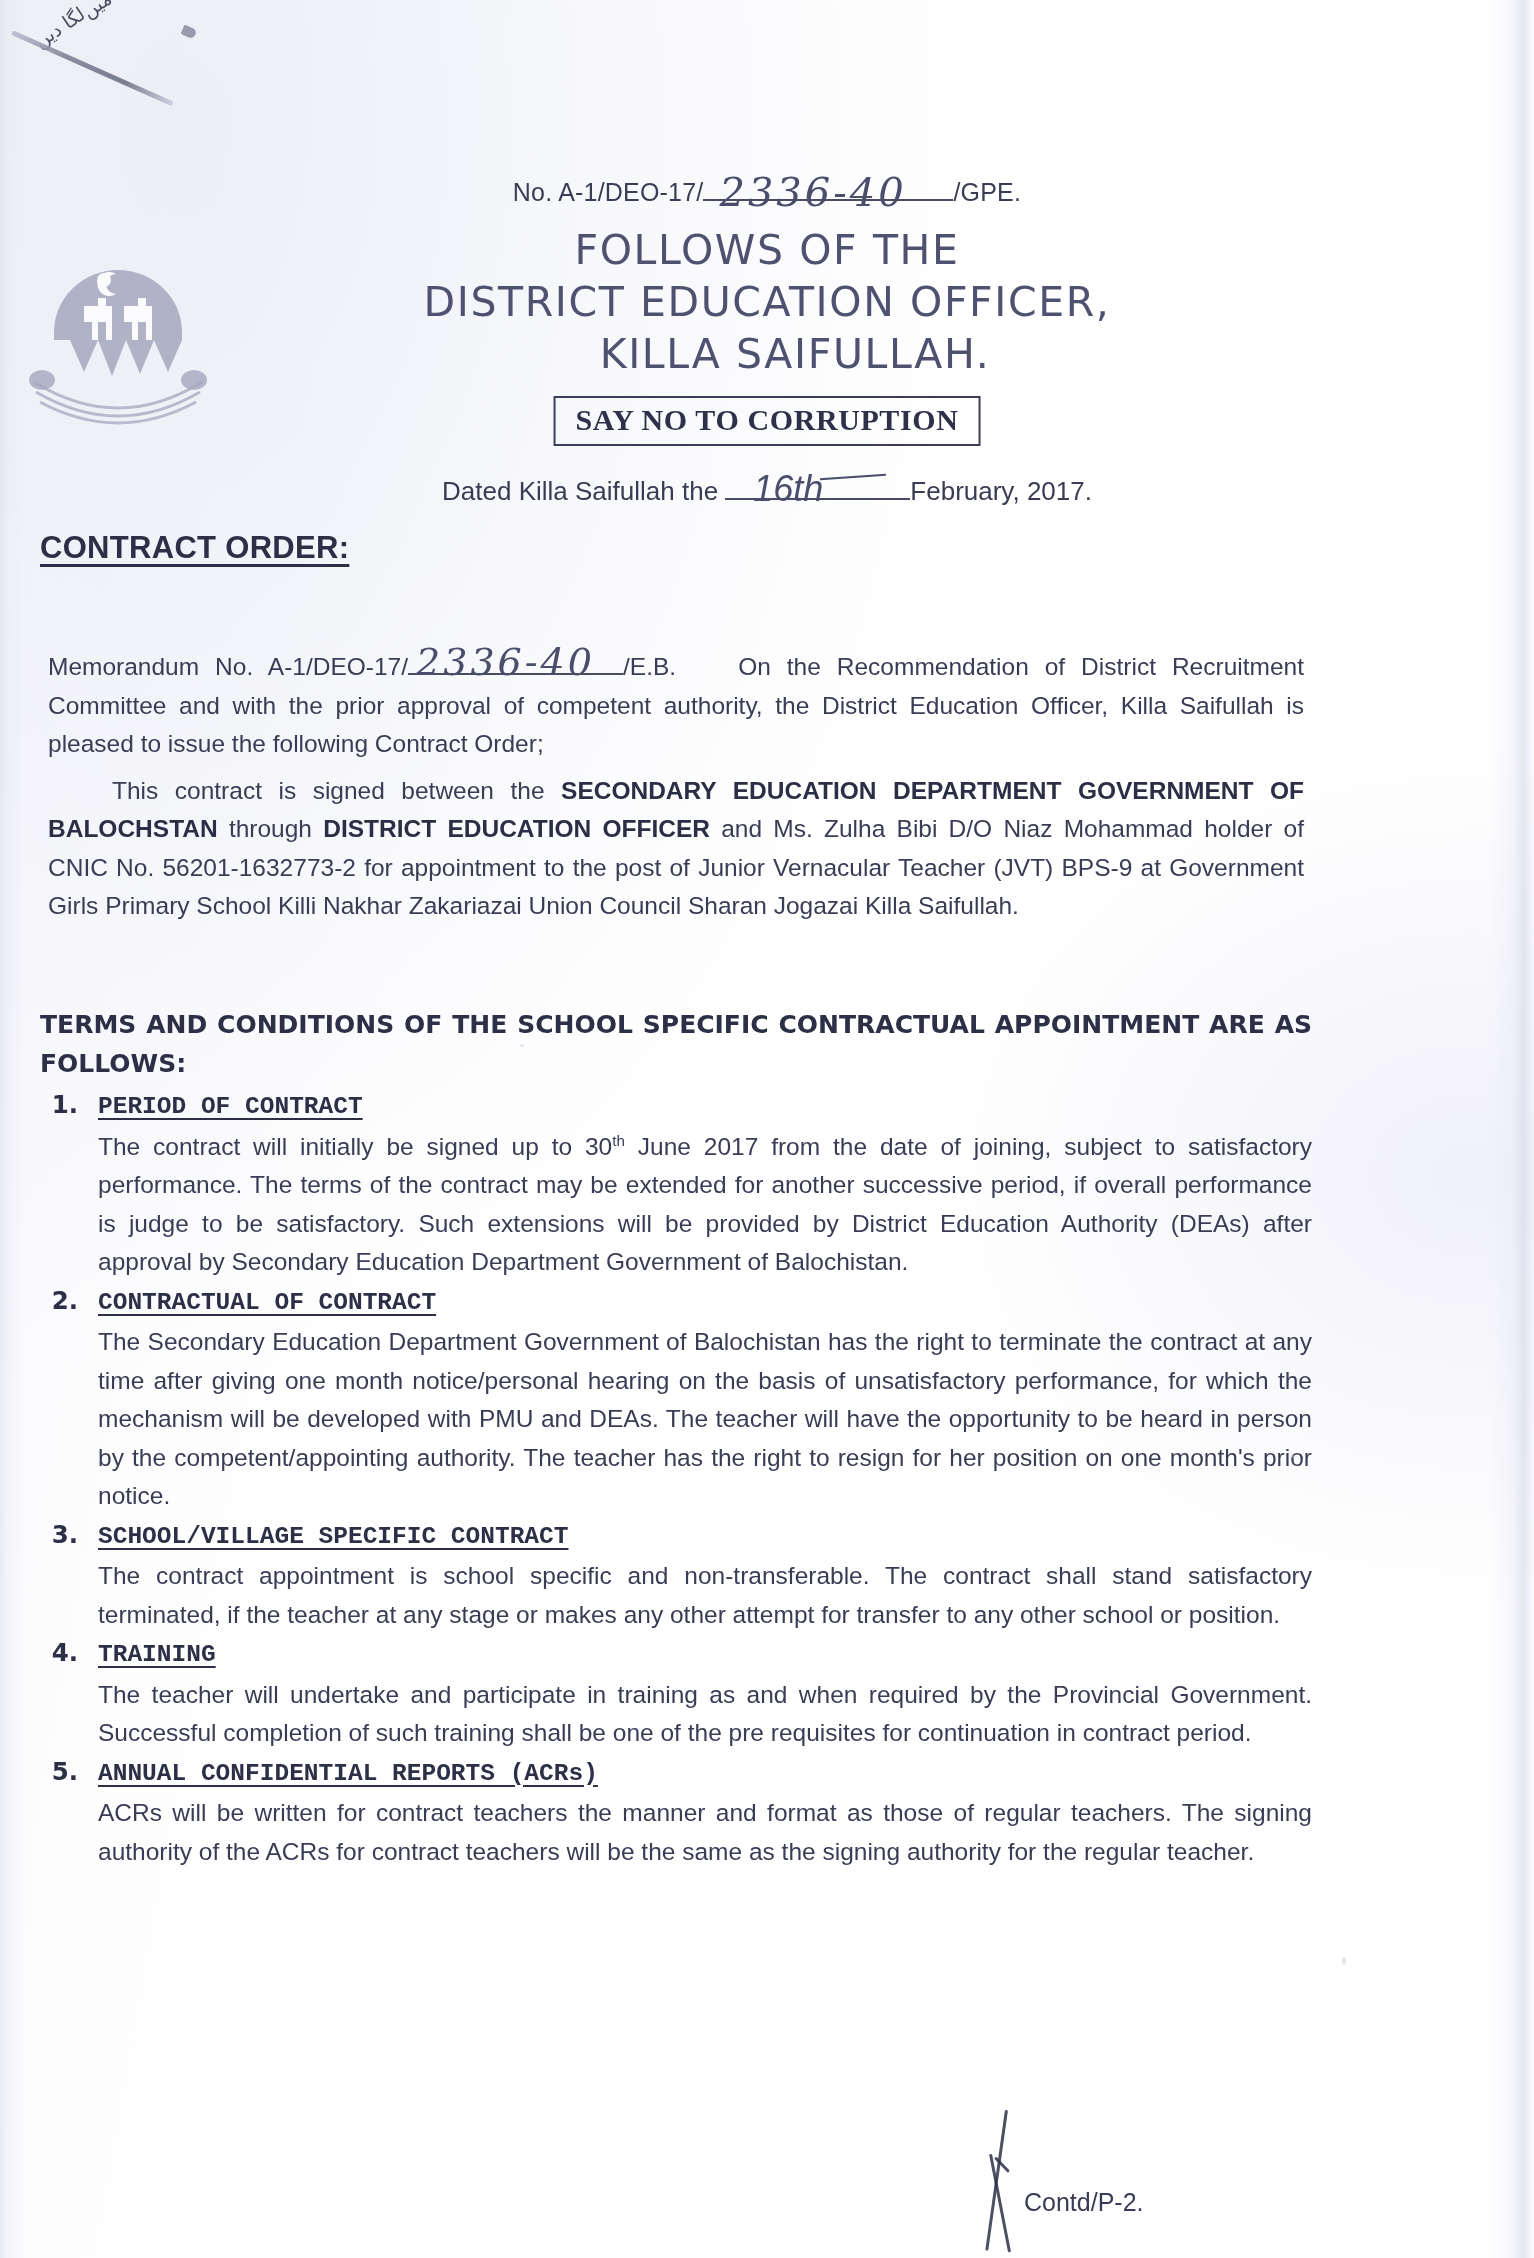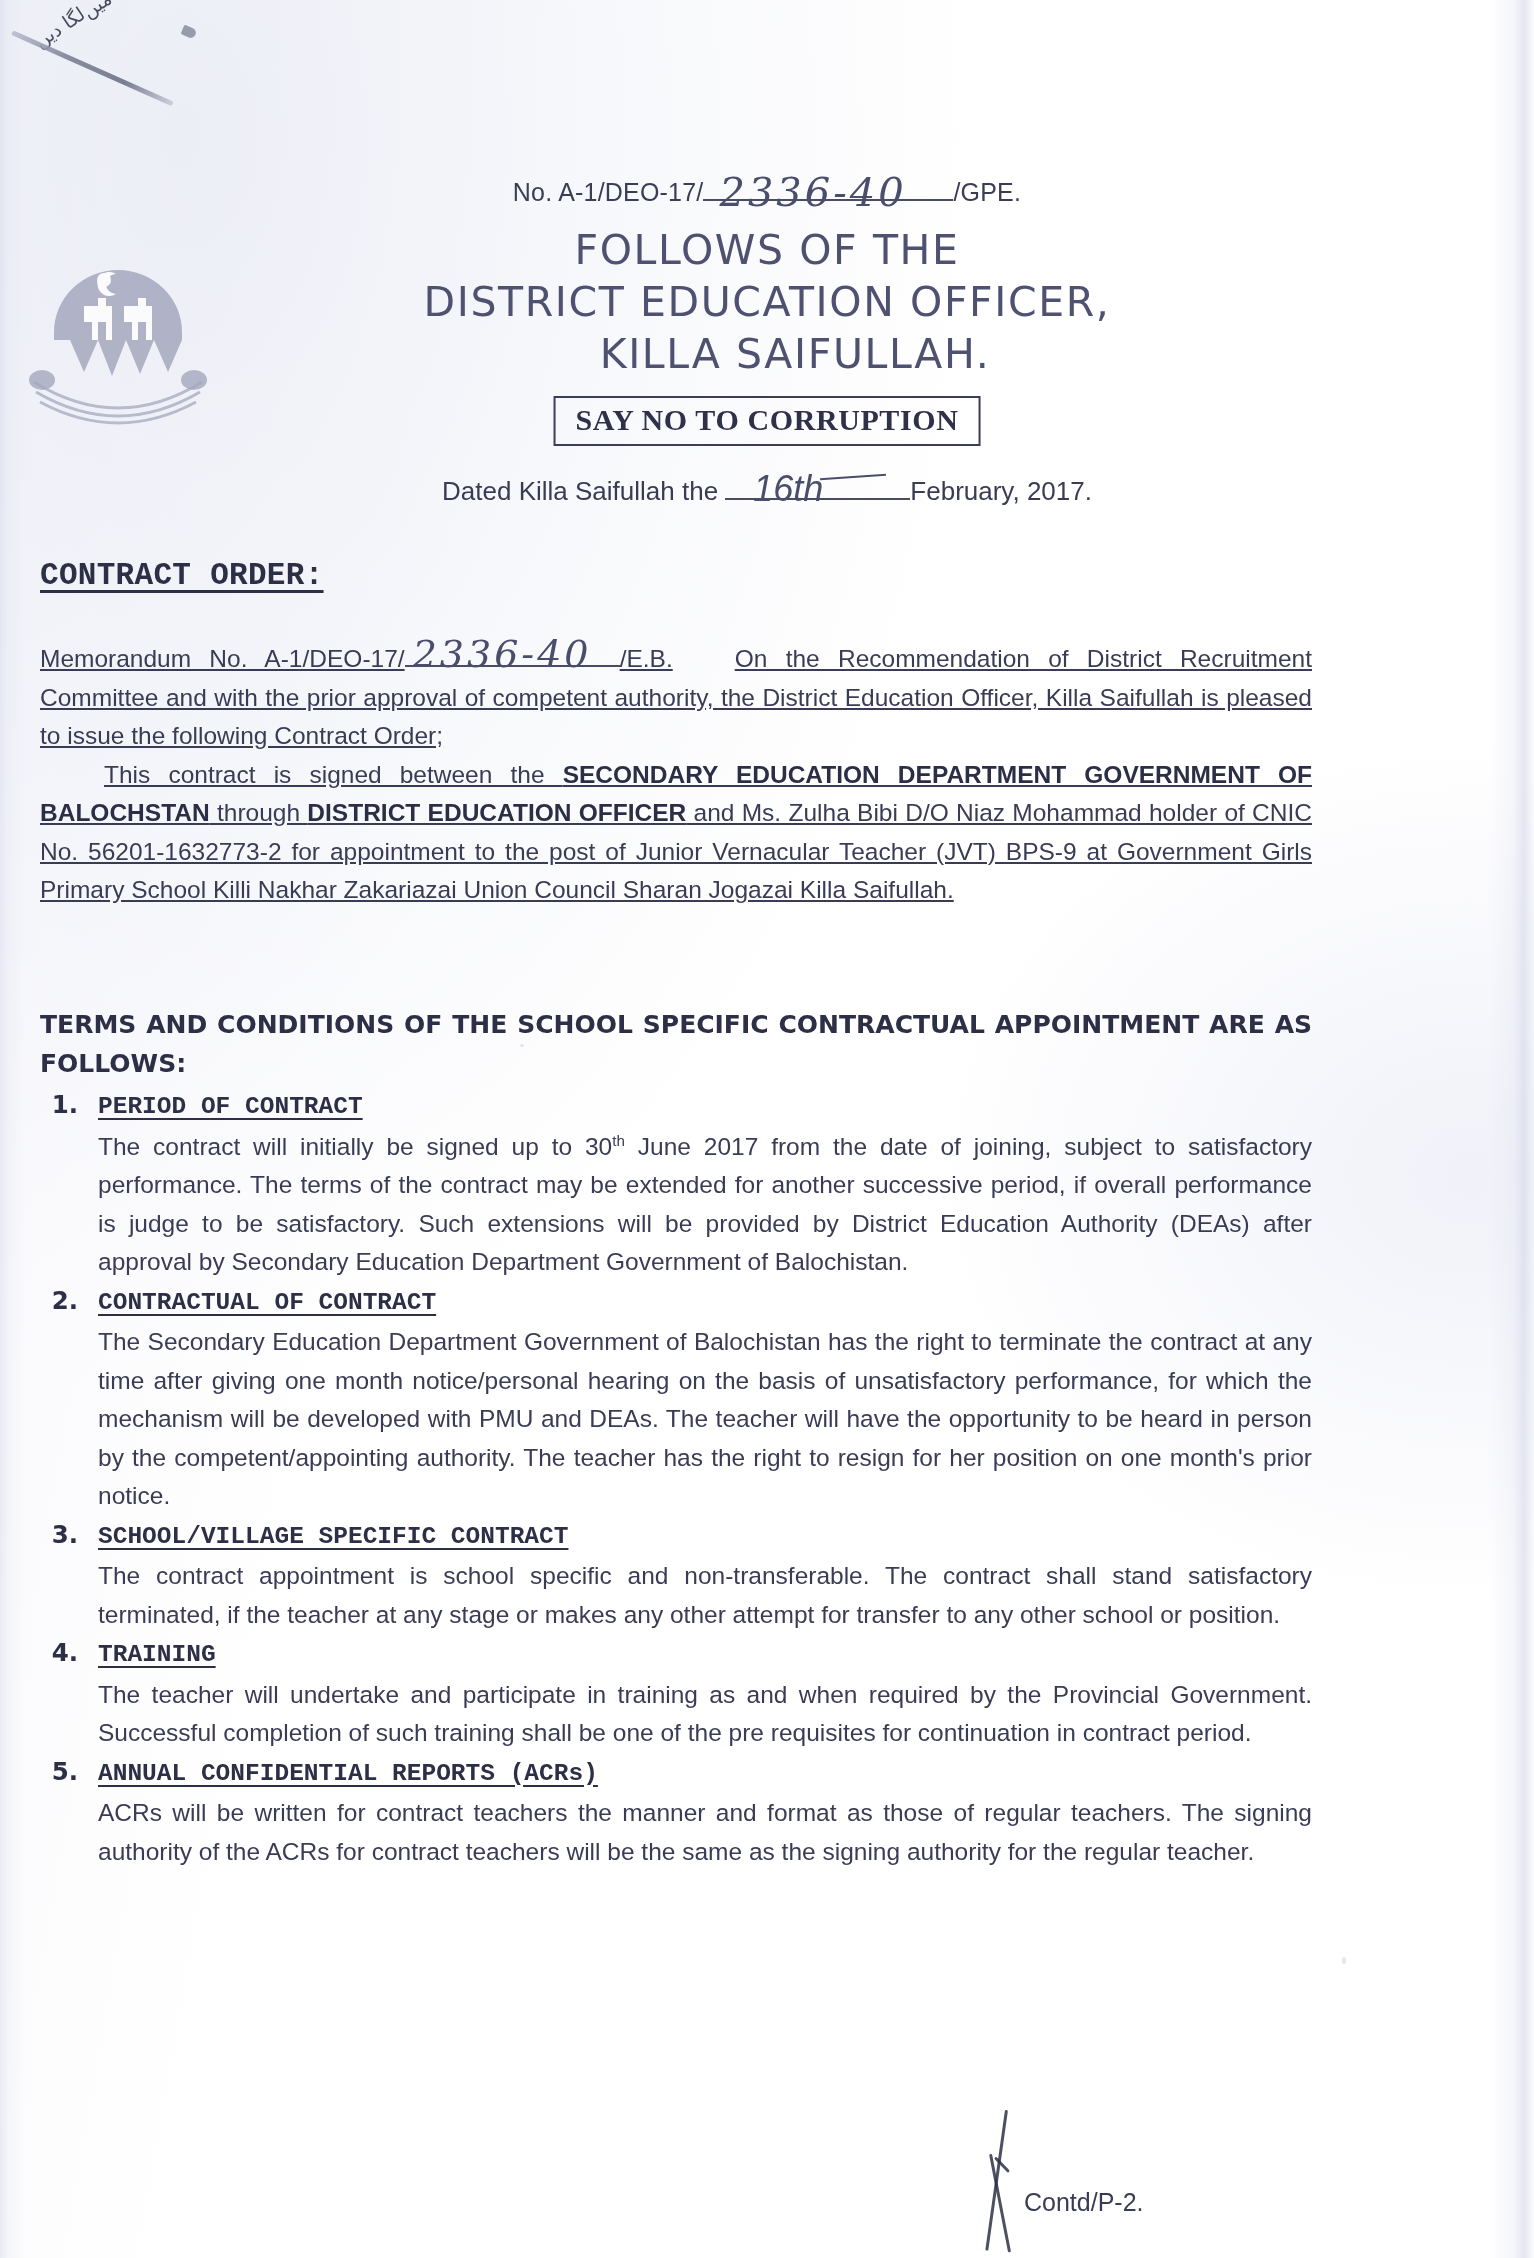--- a/index.html
+++ b/index.html
@@ -205,43 +205,42 @@
     width: 66px;
     height: 2px;
     background: #4a4d6b;
     transform: rotate(-4deg);
   }
 
   
   .contract-order-heading {
     position: absolute;
     left: 40px;
-    top: 558px;
-    font-family: Liberation Mono, monospace;
+    top: 530px;
+    font-family: Liberation Sans, sans-serif;
     font-size: 31px;
     font-weight: bold;
     color: #2d2f47;
     text-decoration: underline;
     text-underline-offset: 6px;
     letter-spacing: 0.3px;
   }
 
   .body-col {
     position: absolute;
     left: 40px;
     top: 640px;
     width: 1272px;
     font-size: 24.5px;
     line-height: 38.5px;
     color: #3a3c55;
     text-align: justify;
   }
   .body-col p {
-    margin: 0;
-    text-decoration: underline;
+    margin: 8px;
   }
   .b { font-weight: bold; color: #2c2e46; }
   .indent { display: inline-block; width: 64px; }
 
   .memo-blank {
     display: inline-block;
     position: relative;
     width: 215px;
     border-bottom: 2px solid #4a4c64;
     vertical-align: baseline;

